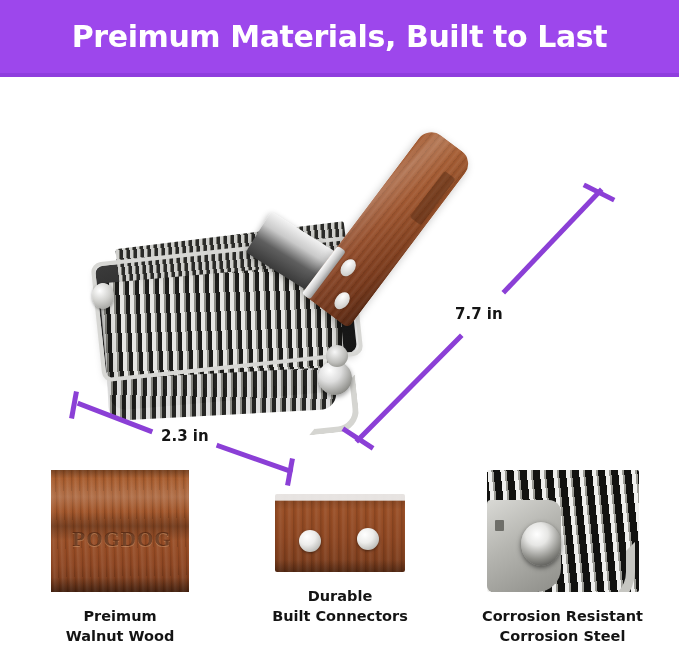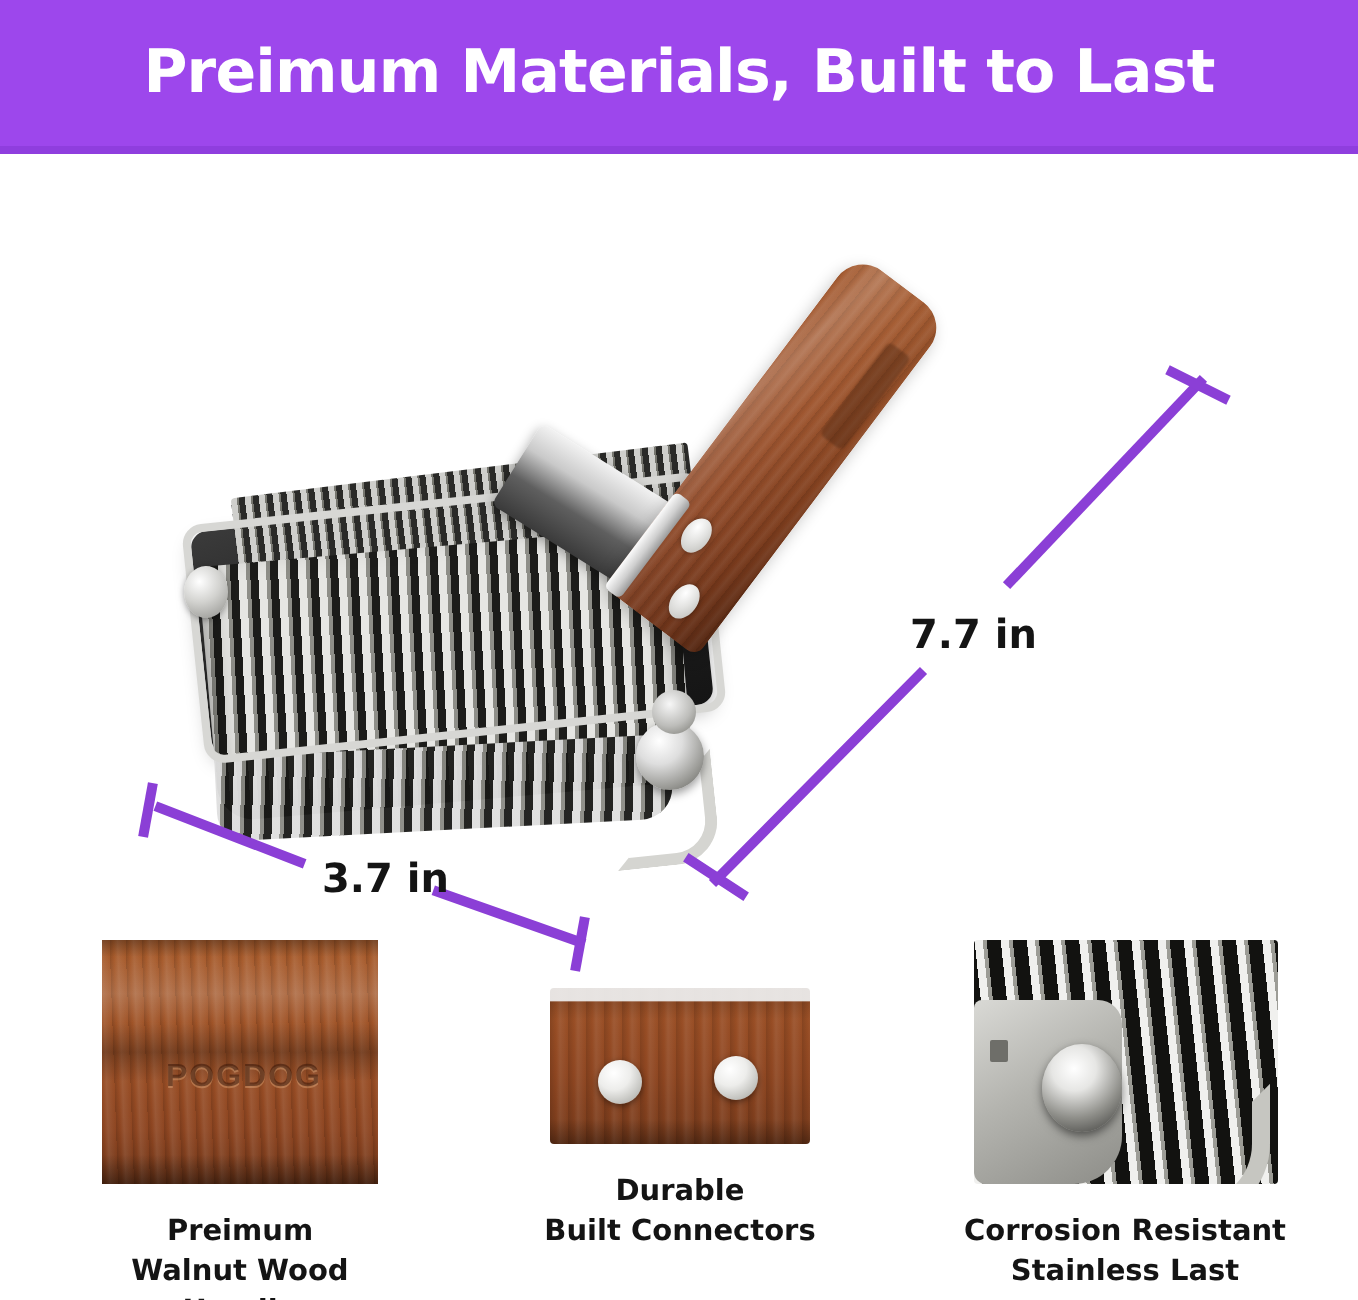--- a/index.html
+++ b/index.html
@@ -249,21 +249,21 @@
     left: 0;
     top: 0;
     width: 679px;
     height: 650px;
     pointer-events: none;
   }
   .dim-label {
     position: absolute;
     color: #141414;
     font-family: "DejaVu Sans", sans-serif;
-    font-size: 20px;
+    font-size: 15px;
     font-weight: bold;
     white-space: nowrap;
   }
   #dim-label-height { left: 455px; top: 305px; }
   #dim-label-width  { left: 161px; top: 427px; }
 
   
   #features {
     position: absolute;
     left: 0;
@@ -302,22 +302,22 @@
         rgba(255,255,255,0.09) 4px, rgba(0,0,0,0.00) 8px),
       linear-gradient(180deg, #a85c2c 0%, #9c5026 48%, #8d4521 78%, #6f3619 100%);
   }
   .wood-engrave {
     position: absolute;
     left: 8px;
     top: 56px;
     width: 126px;
     height: 26px;
     color: rgba(58,24,9,0.55);
-    font-family: Liberation Sans, sans-serif;
-    font-size: 16px;
+    font-family: Liberation Serif, serif;
+    font-size: 21px;
     font-weight: bold;
     letter-spacing: 1px;
     line-height: 26px;
     text-shadow: 0 1px 0 rgba(255,210,160,0.30);
     overflow: hidden;
   }
 
   
   .thumb-rivets {
     width: 130px;
@@ -456,21 +456,21 @@
       <line x1="76" y1="394" x2="72" y2="416"></line>
     </g>
 
     <g stroke="#8b3fd6" stroke-width="5" stroke-linecap="square" fill="none">
       <line x1="219" y1="446" x2="290" y2="471"></line>
       <line x1="292" y1="461" x2="288" y2="483"></line>
     </g>
   </svg>
 
   <div class="dim-label" id="dim-label-height">7.7 in</div>
-  <div class="dim-label" id="dim-label-width">3.7 in</div>
+  <div class="dim-label" id="dim-label-width">2.3 in</div>
 
   <div id="features">
 
     <div class="feature feature-1">
       <div class="thumb thumb-wood">
         <div class="wood-engrave">POGDOG</div>
       </div>
       <div class="feature-caption">
         <span>Preimum</span>
         <span>Walnut Wood Handle</span>
@@ -490,19 +490,19 @@
 
     <div class="feature feature-3">
       <div class="thumb thumb-steel">
         <div class="steel-block"></div>
         <div class="steel-hook"></div>
         <div class="steel-bolt"></div>
         <div class="steel-tag"></div>
       </div>
       <div class="feature-caption">
         <span>Corrosion Resistant</span>
-        <span>Stainless Last</span>
+        <span>Corrosion Steel</span>
       </div>
     </div>
 
   </div>
 
 </div>
 
 </body></html>

